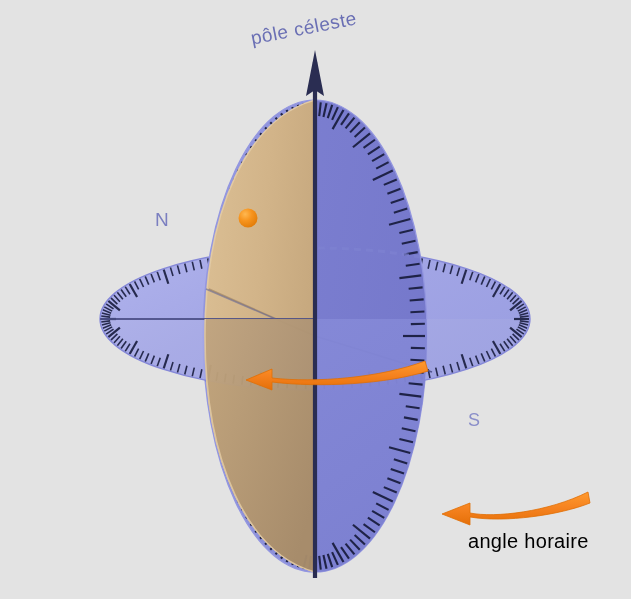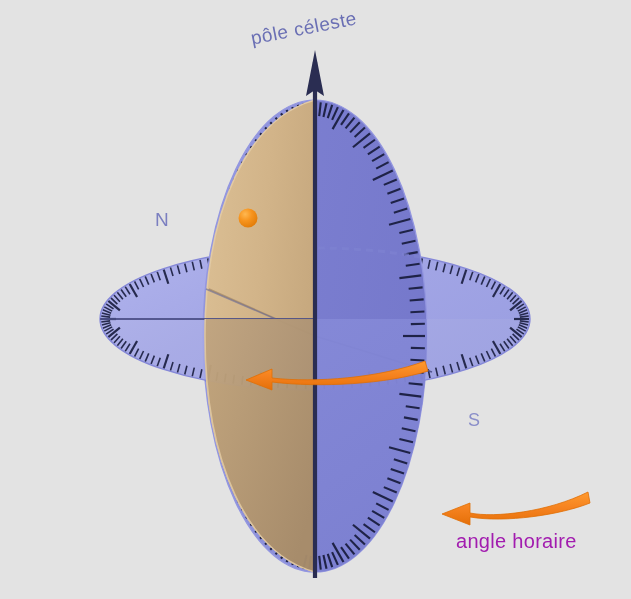--- a/index.html
+++ b/index.html
@@ -43,24 +43,24 @@
     font-size: 19px;
     color: #7b7fc0;
   }
   #label-s {
     left: 468px;
     top: 410px;
     font-size: 18px;
     color: #8a8ec9;
   }
   #label-angle {
-    left: 456px;
+    left: 468px;
     top: 530px;
     font-size: 20px;
-    color: #a21caf;
+    color: #000000;
     letter-spacing: 0.3px;
   }
 </style>
 </head>
 <body>
 
 <div id="stage">
 
   <svg id="scene" viewBox="0 0 631 599" xmlns="http://www.w3.org/2000/svg">
 

